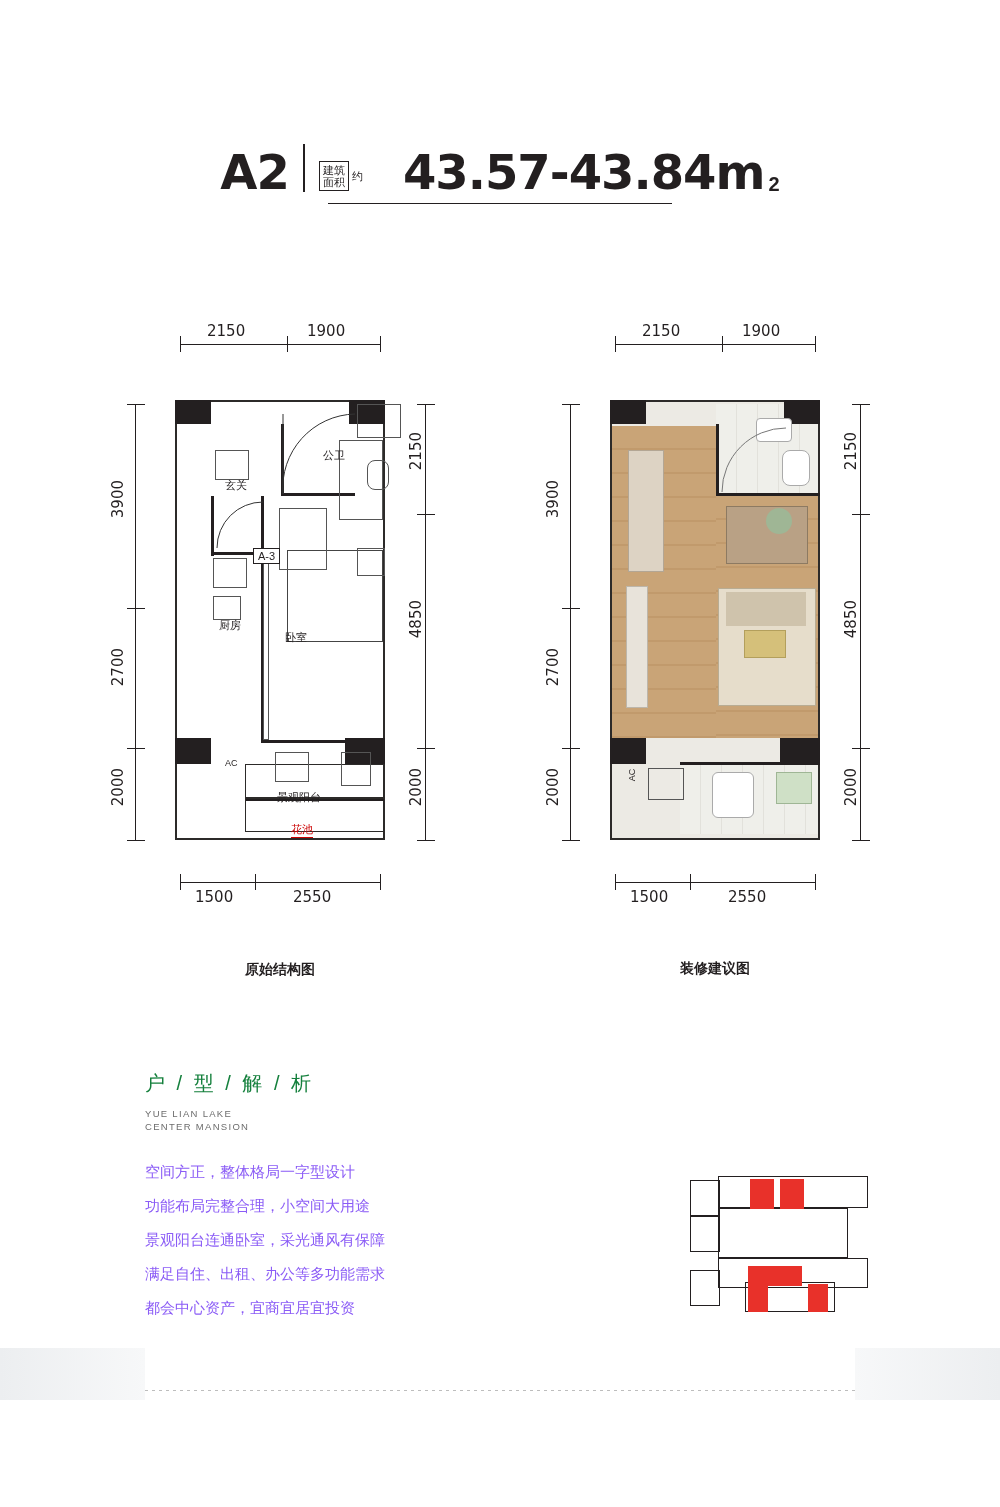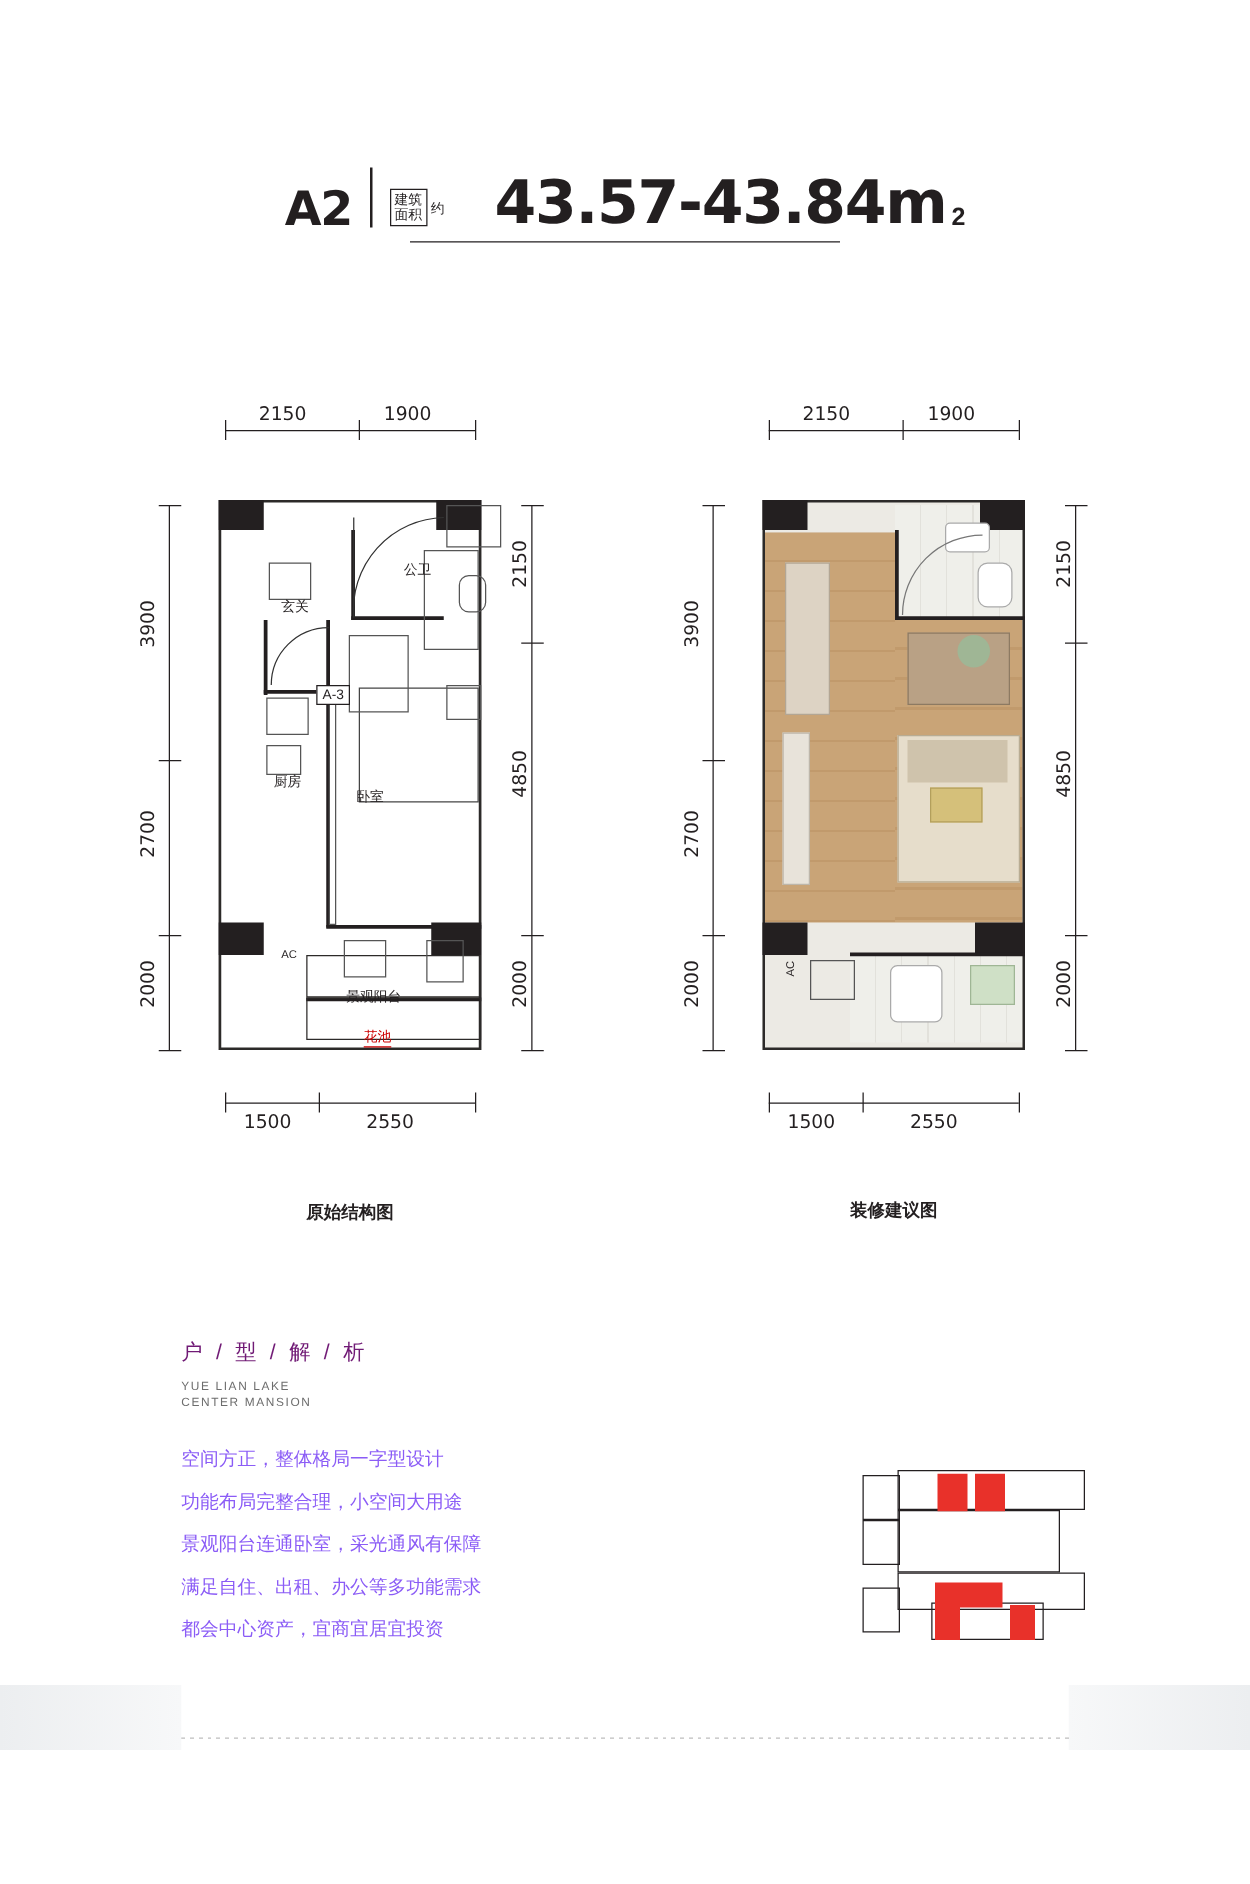--- a/index.html
+++ b/index.html
@@ -4,21 +4,21 @@
 <style>
   html,body{margin:0;padding:0;}
   body{
     width:1000px;height:1507px;background:#ffffff;
     font-family:"Liberation Sans","DejaVu Sans",sans-serif;
     color:#231f20;position:relative;overflow:hidden;
   }
   
   .header{position:absolute;left:0;top:112px;width:1000px;text-align:center;}
   .head-row{display:flex;align-items:flex-end;justify-content:center;gap:4px;}
-  .code{font-size:38px;font-weight:bold;letter-spacing:-1px;line-height:1;font-family:"DejaVu Sans",sans-serif;margin-top:36px;}
+  .code{font-size:48px;font-weight:bold;letter-spacing:-1px;line-height:1;font-family:"DejaVu Sans",sans-serif;margin-top:36px;}
   .vbar{width:2px;height:48px;background:#231f20;margin:0 10px 4px 10px;}
   .areabox{display:flex;align-items:center;gap:3px;margin-bottom:5px;}
   .areabox .bx{border:1.5px solid #231f20;font-size:11px;line-height:12px;padding:2px 3px;text-align:center;}
   .areabox .yue{font-size:11px;}
   .sqm{font-size:48px;font-weight:bold;letter-spacing:-1px;line-height:1;font-family:"DejaVu Sans",sans-serif;margin-left:36px;}
   .sup{font-size:20px;vertical-align:super;font-weight:bold;}
   .subtitle{font-size:13px;letter-spacing:2.6px;margin-top:6px;color:#231f20;}
   .rule{width:344px;height:1px;background:#231f20;margin:7px auto 0 auto;}
 
   
@@ -34,21 +34,21 @@
   
   .wall{position:absolute;background:#231f20;}
   .thin{position:absolute;border:1.2px solid #2c2a29;box-sizing:border-box;}
   .room-lbl{position:absolute;font-size:11px;color:#231f20;white-space:nowrap;}
   .tagbox{position:absolute;border:1.2px solid #231f20;font-size:11px;padding:1px 4px;background:#fff;}
 
   .capt{position:absolute;font-size:14px;font-weight:bold;text-align:center;width:300px;}
 
   
   .analysis{position:absolute;left:145px;top:1070px;width:720px;}
-  .an-title{font-size:17px;letter-spacing:3px;color:#701a75;}
+  .an-title{font-size:20px;letter-spacing:3px;color:#15803d;}
   .an-sub{font-size:9.5px;letter-spacing:1.3px;color:#6d6d6d;line-height:13px;margin-top:10px;}
   .an-list{margin-top:22px;}
   .an-list div{font-size:15px;line-height:34px;color:#8b5cf6;}
 
   .keymap{position:absolute;left:690px;top:1170px;width:185px;height:145px;}
   .km-line{position:absolute;border:1.4px solid #231f20;box-sizing:border-box;}
   .km-red{position:absolute;background:#e8312a;}
 
   .dots{position:absolute;left:145px;top:1390px;width:712px;height:1px;
         background-image:repeating-linear-gradient(to right,#bdbdbd 0 3px,transparent 3px 7px);}

